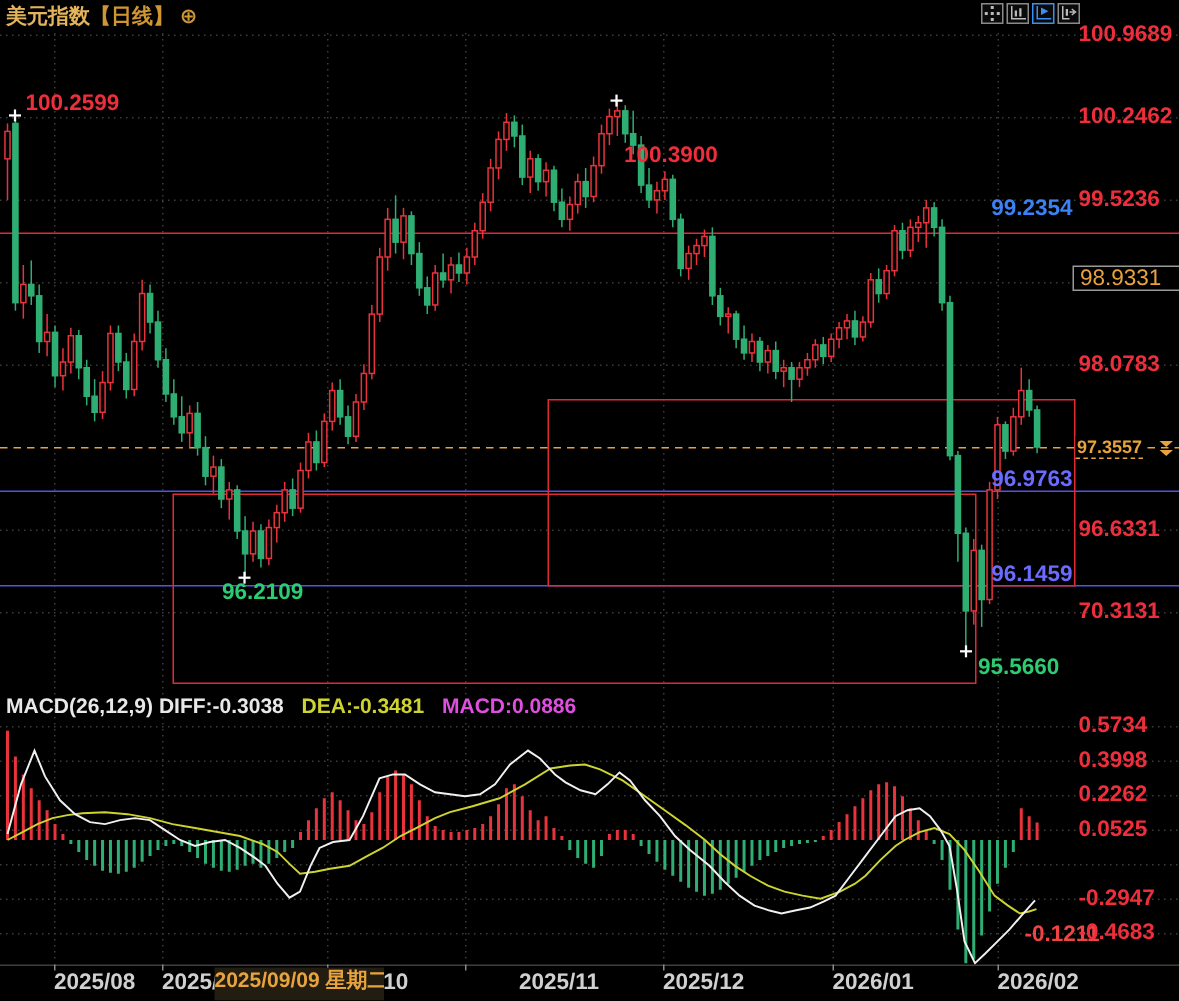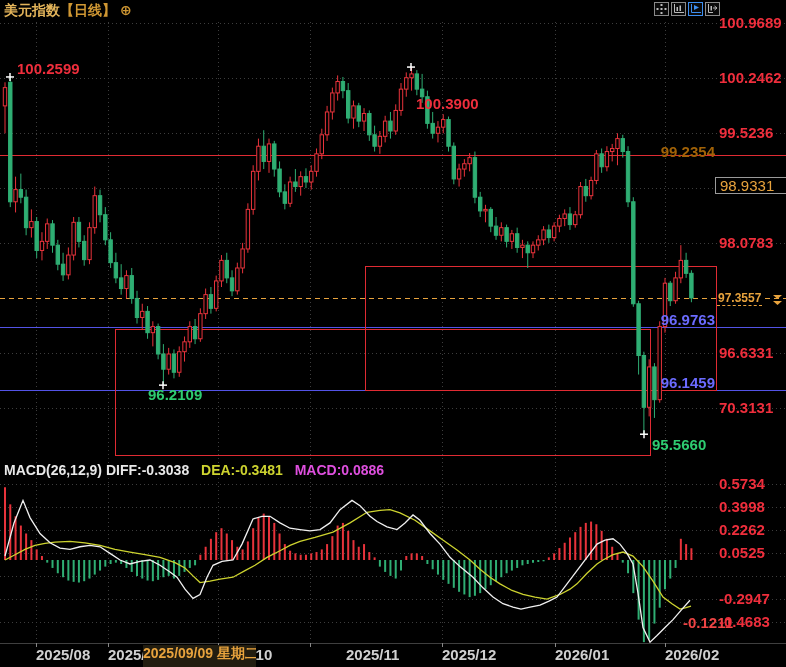--- a/index.html
+++ b/index.html
@@ -491,21 +491,21 @@
       <div class="axlab" style="left: 719px; top: 235.003px; color: rgb(239, 46, 60);">98.0783</div>
       <div class="axlab" style="left: 719px; top: 344.997px; color: rgb(239, 46, 60);">96.6331</div>
       <div class="axlab" style="left: 719px; top: 400.001px; color: rgb(239, 46, 60);">70.3131</div>
       <div class="axlab" style="left: 719px; top: 476.024px; color: rgb(239, 46, 60);">0.5734</div>
       <div class="axlab" style="left: 719px; top: 499.026px; color: rgb(239, 46, 60);">0.3998</div>
       <div class="axlab" style="left: 719px; top: 522.029px; color: rgb(239, 46, 60);">0.2262</div>
       <div class="axlab" style="left: 719px; top: 545.044px; color: rgb(239, 46, 60);">0.0525</div>
       <div class="axlab" style="left: 683px; top: 568.046px; color: #ef4444; margin-top: 47px;">-0.1211</div>
       <div class="axlab" style="left: 719px; top: 591.048px; color: rgb(239, 46, 60);">-0.2947</div>
       <div class="axlab" style="left: 719px; top: 614.05px; color: rgb(239, 46, 60);">-0.4683</div>
-      <div class="axlab" style="left: auto; top: 144px; color: #a16207; right: 71px;">99.2354</div>
+      <div class="axlab" style="left: auto; top: 131px; color: #3b82f6; right: 71px;">99.2354</div>
       <div class="axlab" style="left: auto; top: 311.876px; color: rgb(107, 107, 255); right: 71px;">96.9763</div>
       <div class="axlab" style="left: auto; top: 375.077px; color: rgb(107, 107, 255); right: 71px;">96.1459</div>
       <div class="axlab" style="left: 17px; top: 61px; color: rgb(239, 46, 60);">100.2599</div>
       <div class="axlab" style="left: 416px; top: 48px; color: rgb(239, 46, 60); margin-top: 48px;">100.3900</div>
       <div class="axlab" style="left: 148px; top: 387px; color: rgb(46, 204, 113);">96.2109</div>
       <div class="axlab" style="left: 652px; top: 437px; color: rgb(46, 204, 113);">95.5660</div>
       <div class="axlab" style="left: 36px; top: 647px; color: rgb(208, 208, 208);">2025/08</div>
       <div class="axlab" style="left: 108px; top: 647px; color: rgb(208, 208, 208);">2025/09</div>
       <div class="axlab" style="left: 218px; top: 647px; color: rgb(208, 208, 208);">2025/10</div>
       <div class="axlab" style="left: 324px; top: 647px; color: rgb(208, 208, 208); margin-left: 22px;">2025/11</div>

